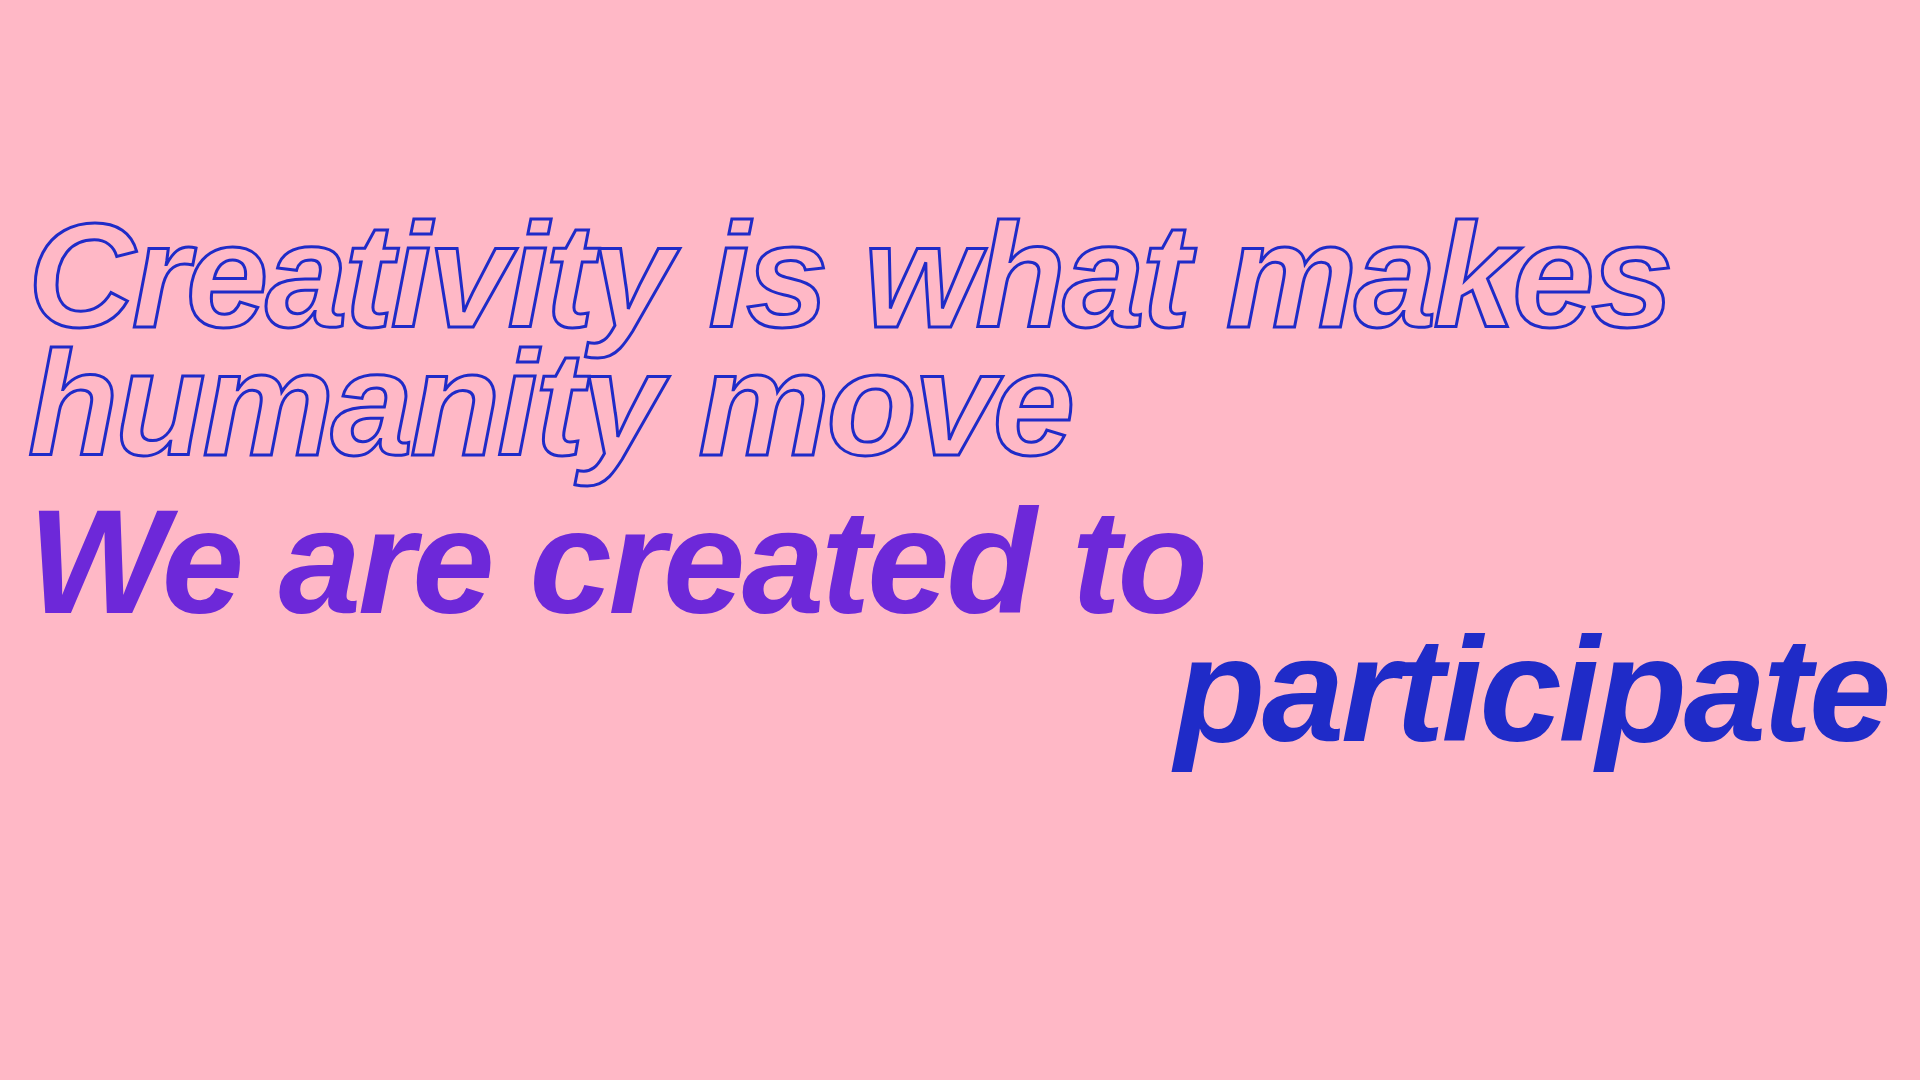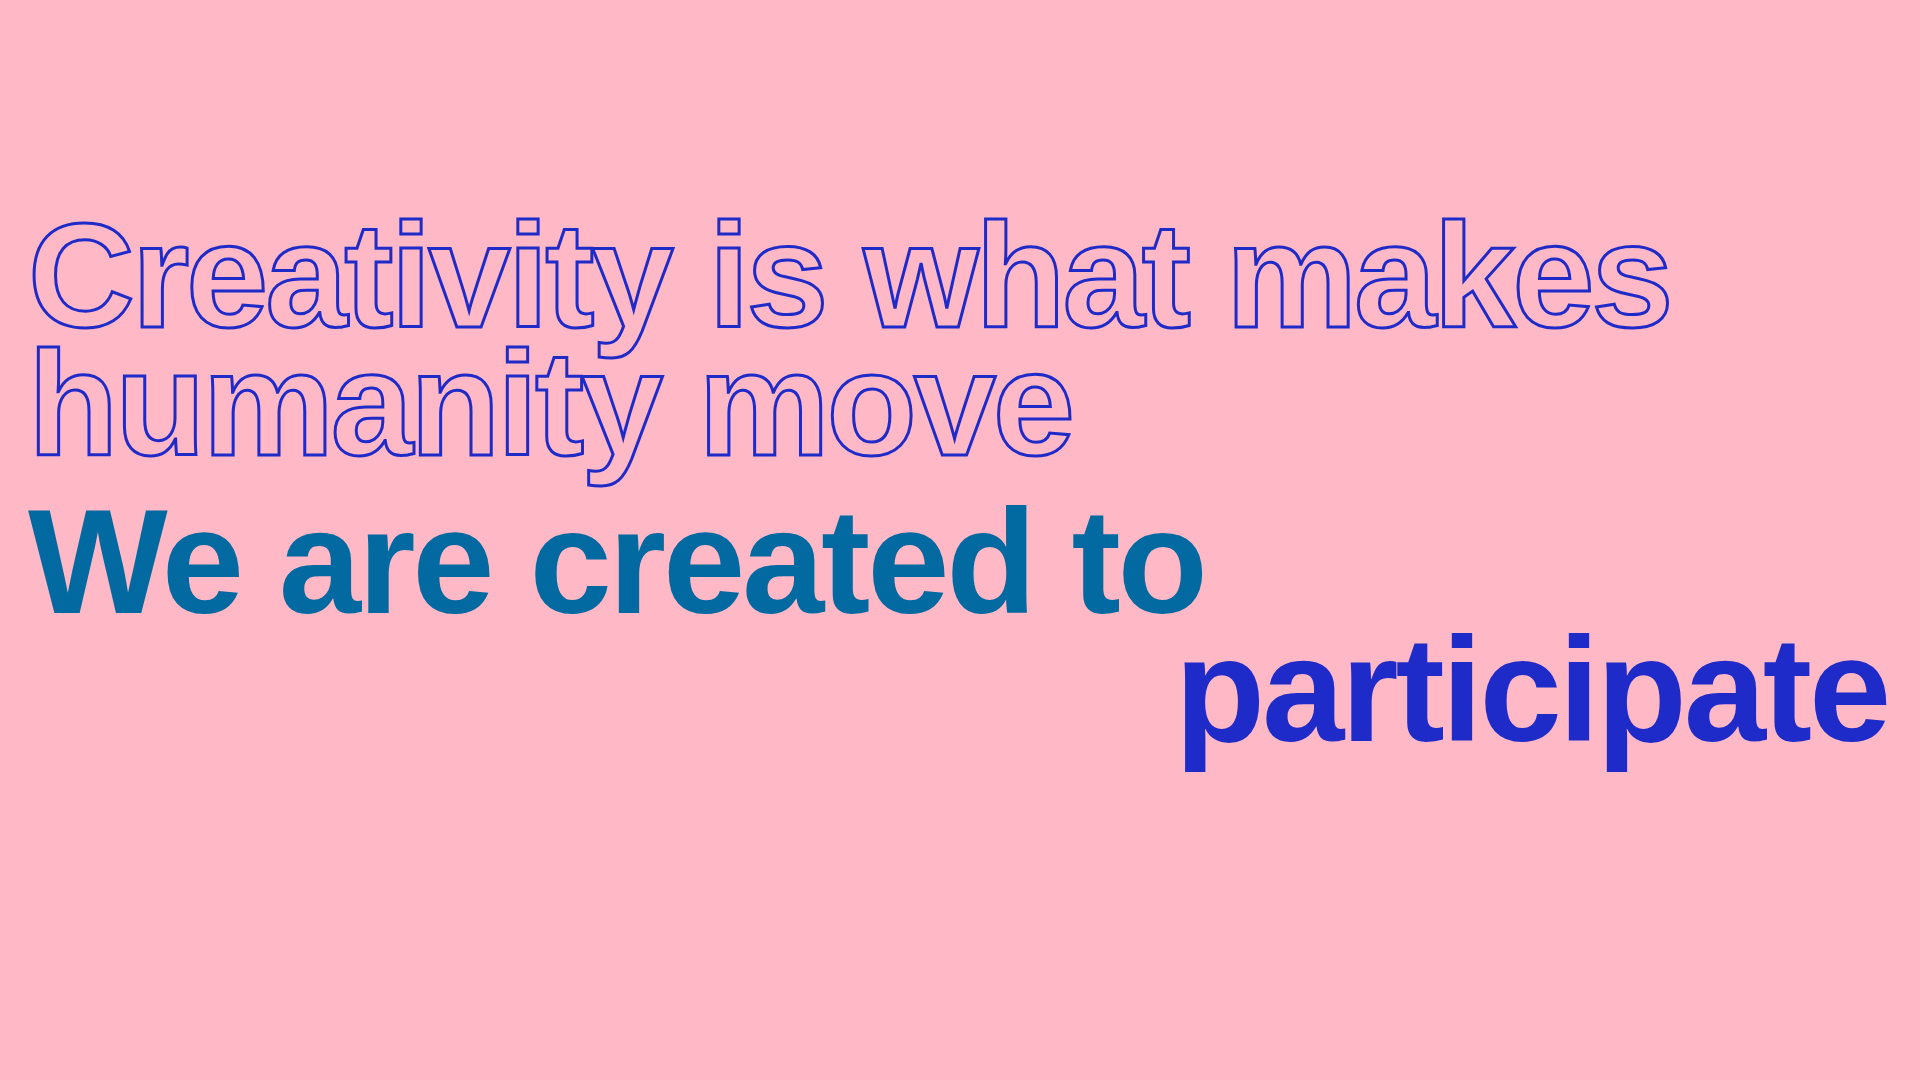--- a/index.html
+++ b/index.html
@@ -55,29 +55,29 @@
     -webkit-text-stroke: 0;
   }
 
   #statement-block {
     margin-top: 30px;
   }
 </style>
 </head>
 <body>
 
-<div id="slide" style="background: rgb(255, 184, 198);">
+<div id="slide" style="background: rgb(255, 184, 198); font-style: italic;">
 
   <div id="quote-block">
 
     <div>
       <span class="quote-line outline" style="-webkit-text-stroke-color: rgb(31, 43, 200);">Creativity is what makes</span>
       <span class="quote-line outline" style="-webkit-text-stroke-color: rgb(31, 43, 200);">humanity move</span>
     </div>
 
     <div id="statement-block">
-      <span class="quote-line solid" style="color: #0369a1;">We are created to</span>
+      <span class="quote-line solid" style="color: #6d28d9;">We are created to</span>
       <span class="quote-line solid" style="color: rgb(31, 43, 200); text-align: right;">participate</span>
     </div>
 
   </div>
 
 </div>
 
 </body></html>

